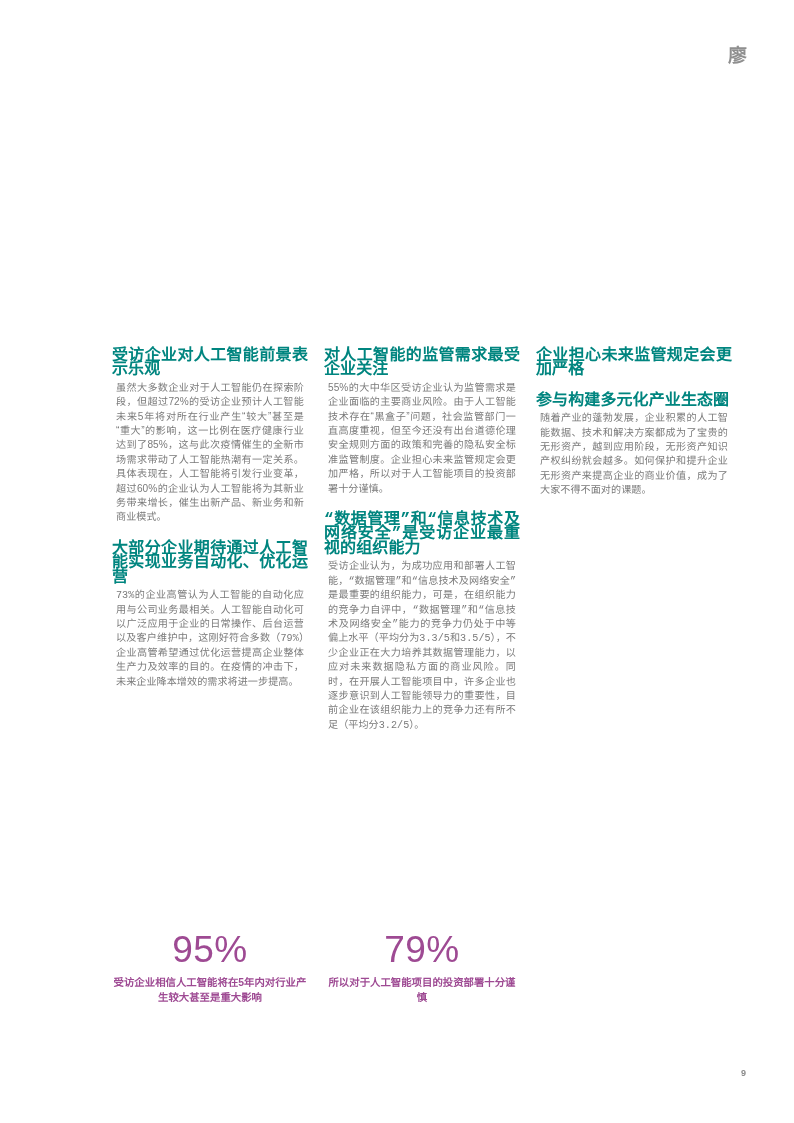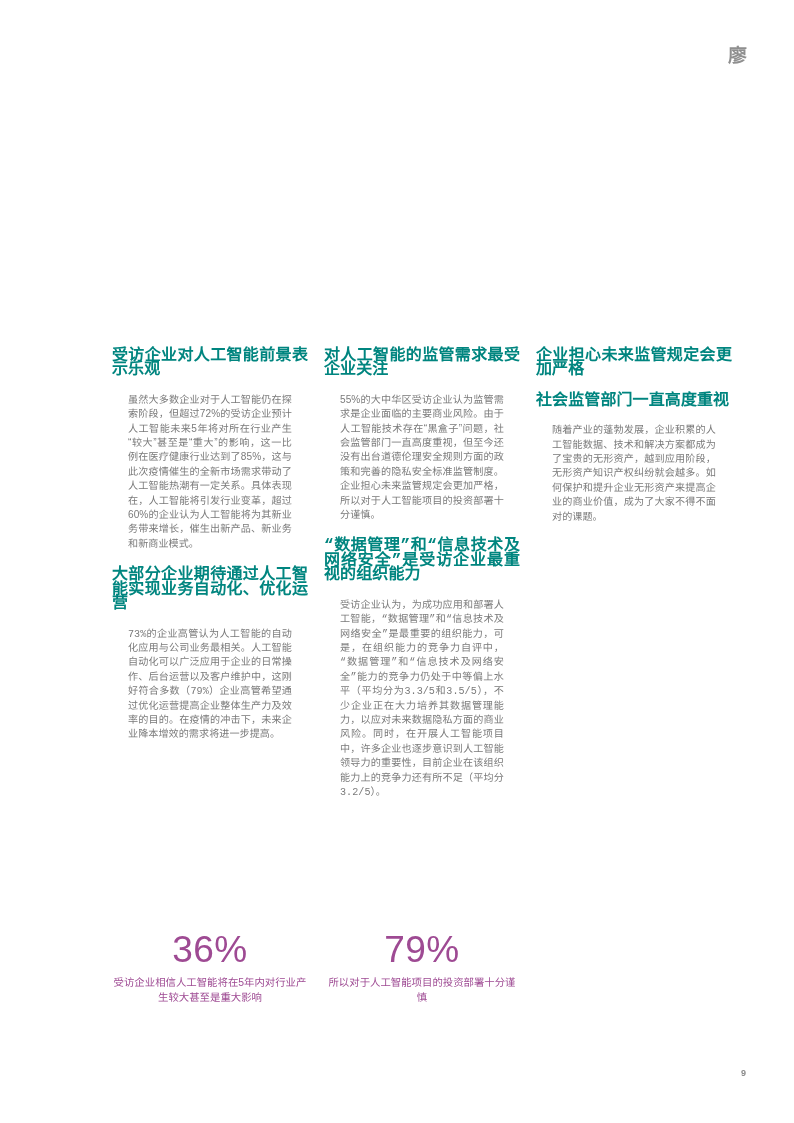--- a/index.html
+++ b/index.html
@@ -59,21 +59,21 @@
     letter-spacing: 0.1px;
     margin: 0 0 3px 0;
     text-align: justify;
     text-justify: inter-ideograph;
   }
   .sec-body {
     color: #7a7a7a;
     font-size: 10.1px;
     line-height: 14.4px;
     letter-spacing: 0.05px;
-    margin: 16px;
+    margin: 4px;
     text-align: justify;
     text-justify: inter-ideograph;
   }
   .sec-block {
     margin-bottom: 17px;
   }
   .sec-block:last-child {
     margin-bottom: 0;
     font-family: Liberation Mono, monospace;
   }
@@ -100,20 +100,21 @@
     font-weight: normal;
     letter-spacing: 0.5px;
     margin: 0 0 4px 0;
   }
   .stat-caption {
     color: #9e4a93;
     font-size: 10.4px;
     line-height: 14.6px;
     margin: 0;
     text-align: center;
+    font-weight: bold;
   }
 
   
   .page-number {
     position: absolute;
     right: 48px;
     bottom: 44px;
     color: #8a8a8a;
     font-size: 9px;
     line-height: 12px;
@@ -149,30 +150,30 @@
         <p class="sec-heading">“数据管理”和“信息技术及网络安全”是受访企业最重视的组织能力</p>
         <p class="sec-body">受访企业认为，为成功应用和部署人工智能，“数据管理”和“信息技术及网络安全”是最重要的组织能力，可是，在组织能力的竞争力自评中，“数据管理”和“信息技术及网络安全”能力的竞争力仍处于中等偏上水平（平均分为3.3/5和3.5/5），不少企业正在大力培养其数据管理能力，以应对未来数据隐私方面的商业风险。同时，在开展人工智能项目中，许多企业也逐步意识到人工智能领导力的重要性，目前企业在该组织能力上的竞争力还有所不足（平均分3.2/5）。</p>
       </div>
     </div>
 
     <div class="col">
       <div class="sec-block">
         <p class="sec-heading">企业担心未来监管规定会更加严格</p>
       </div>
       <div class="sec-block">
-        <p class="sec-heading">社会监管部门一直高度重视</p>
+        <p class="sec-heading">参与构建多元化产业生态圈</p>
         <p class="sec-body">随着产业的蓬勃发展，企业积累的人工智能数据、技术和解决方案都成为了宝贵的无形资产，越到应用阶段，无形资产知识产权纠纷就会越多。如何保护和提升企业无形资产来提高企业的商业价值，成为了大家不得不面对的课题。</p>
       </div>
     </div>
 
   </div>
 
   <div class="stats">
     <div class="stat">
-      <p class="stat-number">36%</p>
+      <p class="stat-number">95%</p>
       <p class="stat-caption">受访企业相信人工智能将在5年内对行业产生较大甚至是重大影响</p>
     </div>
     <div class="stat">
       <p class="stat-number">79%</p>
       <p class="stat-caption">所以对于人工智能项目的投资部署十分谨慎</p>
     </div>
   </div>
 
   <div class="page-number">9</div>
 

